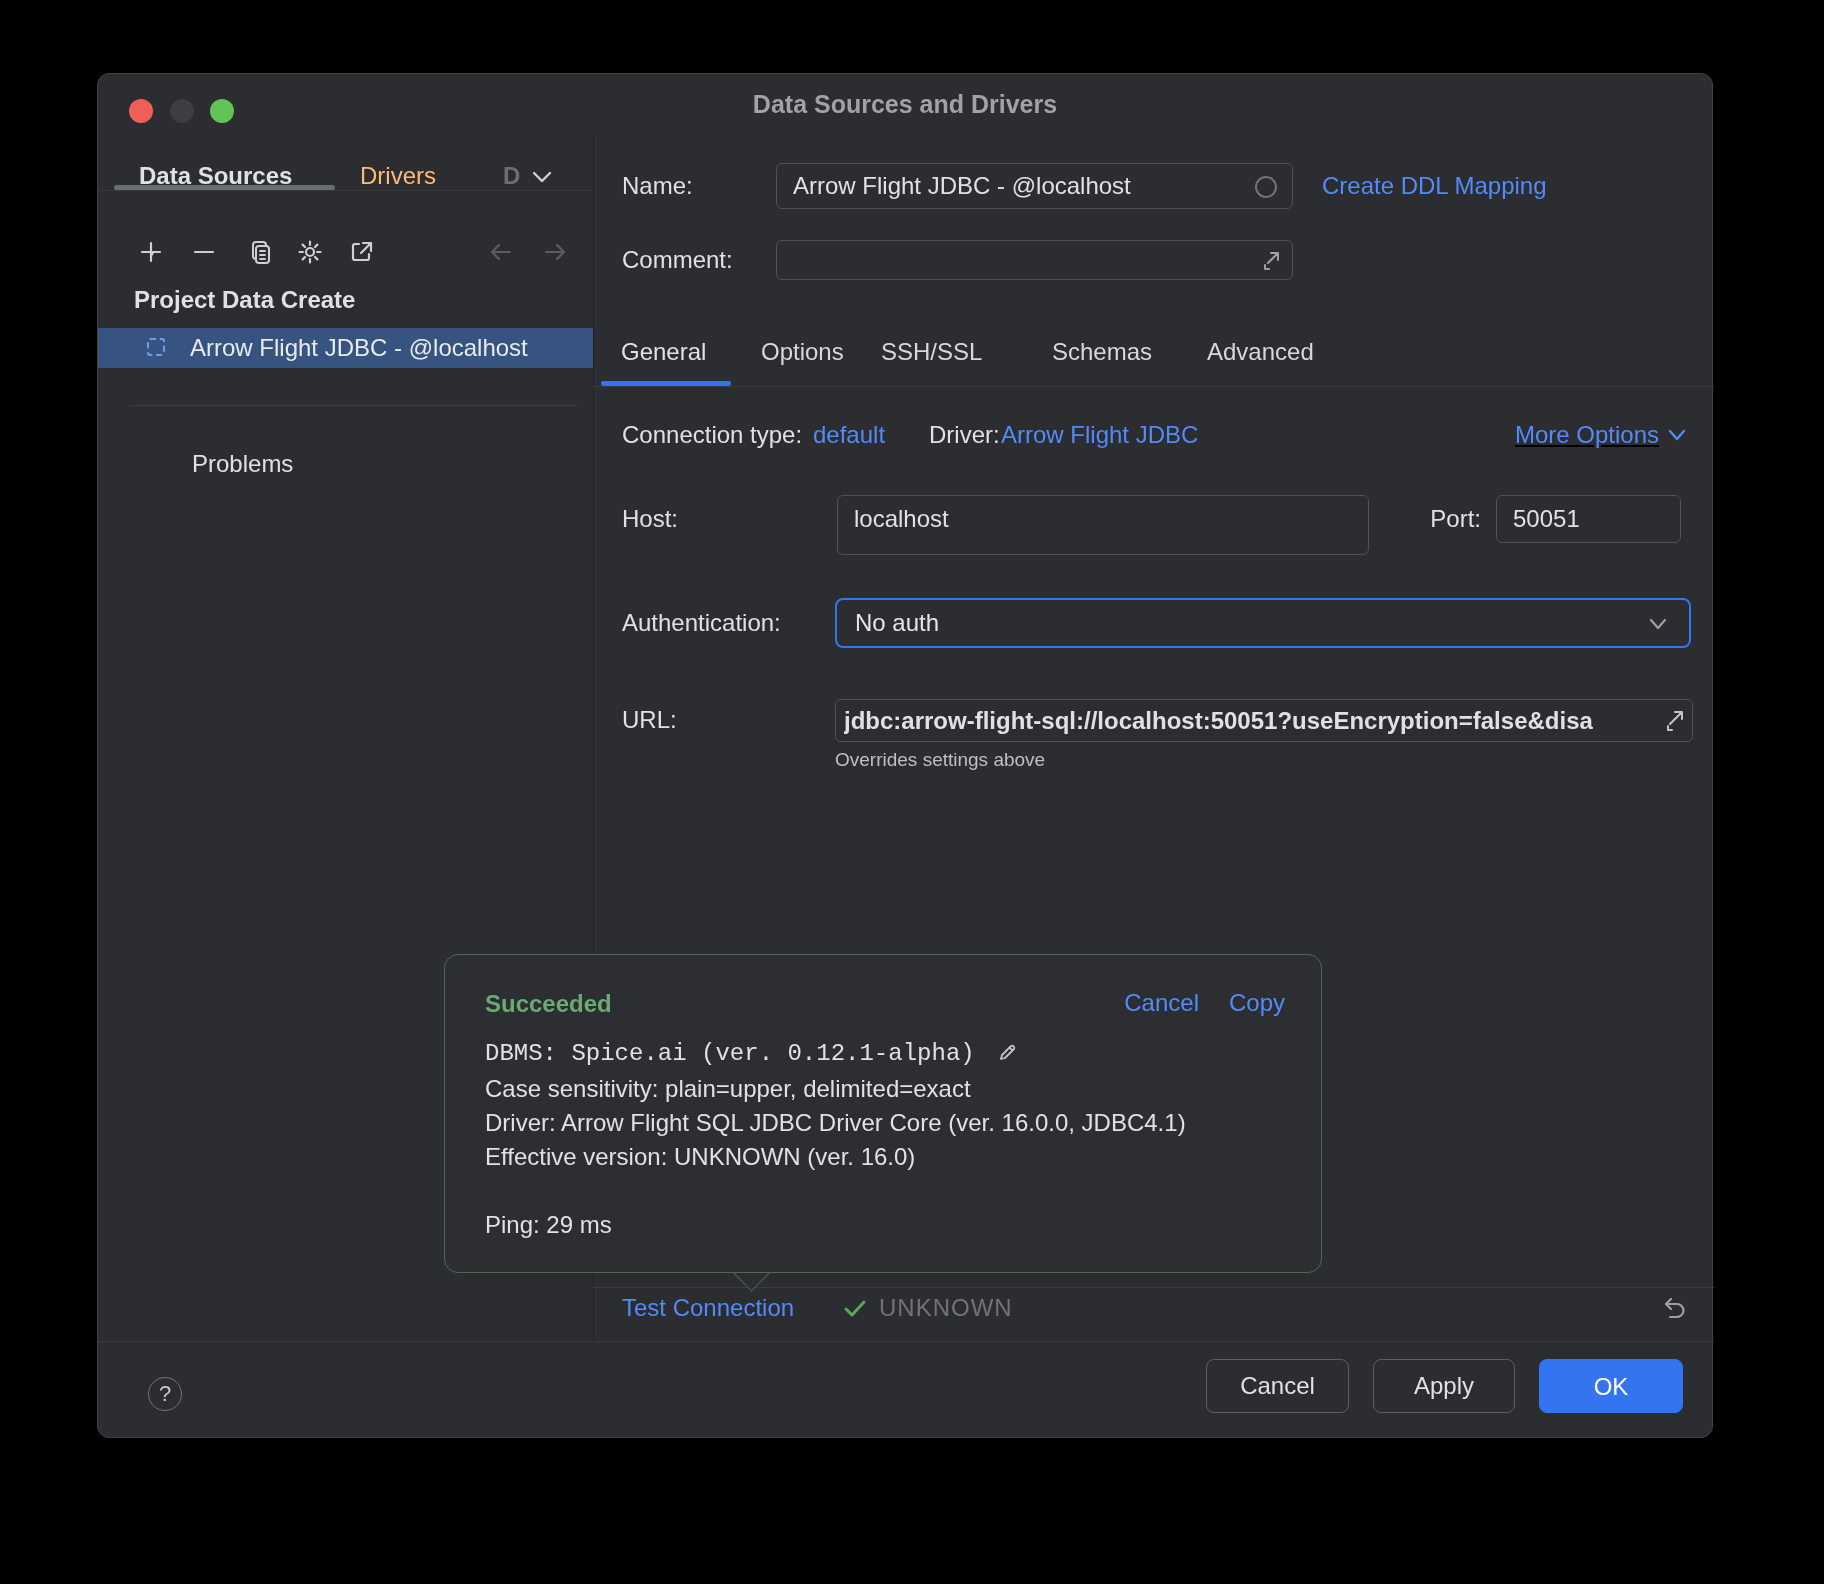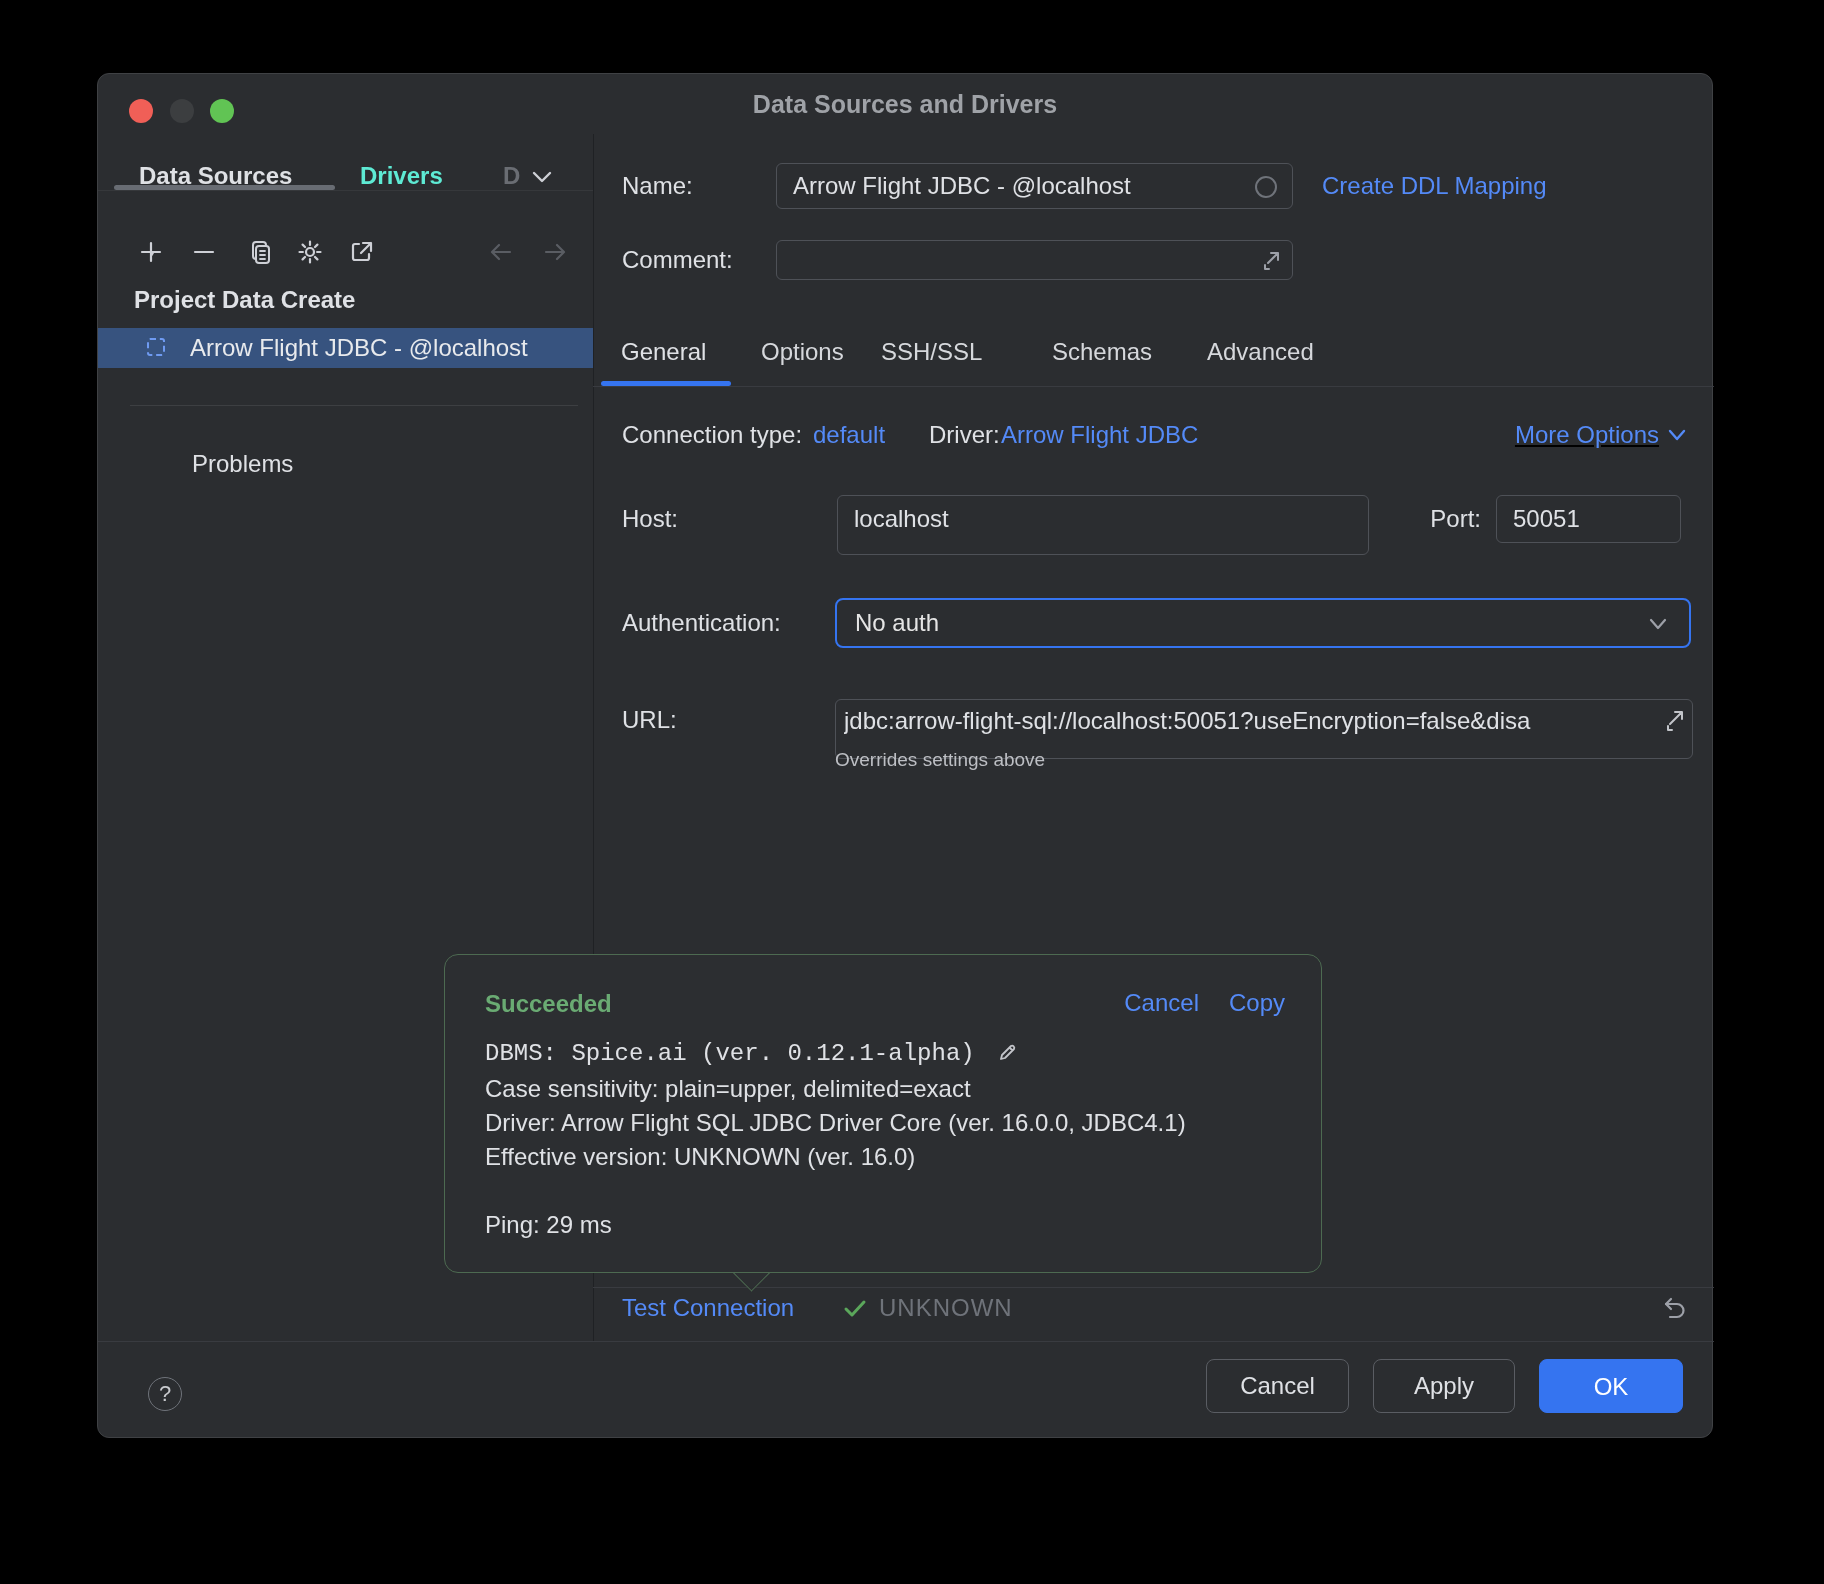--- a/index.html
+++ b/index.html
@@ -18,21 +18,21 @@
   
   .dot{width:24px;height:24px;border-radius:50%;top:25px;}
   .dot.red{left:31px;background:#f05f57;}
   .dot.gray{left:72px;background:#3c3e40;}
   .dot.green{left:112px;background:#61c454;}
   .title{left:0;top:16px;width:100%;text-align:center;font-size:25px;font-weight:700;color:#9fa2a7;line-height:28px;}
   
   .side-sep{left:495px;top:60px;width:1px;height:1207px;background:#1f2124;}
   .stab{top:88px;height:28px;font-size:24px;line-height:28px;}
   .stab.active{font-weight:700;color:#dfe1e5;}
-  .stab.normal{font-weight:700;color:#5eead4;}
+  .stab.normal{font-weight:400;color:#fdba74;}
   .stab.trunc{color:#6a6d73;font-weight:700;width:22px;overflow:hidden;}
   .stab-underline{left:16px;top:111px;width:221px;height:5px;border-radius:3px;background:#686c73;}
   .stabs-border{left:0;top:116px;width:495px;height:1px;background:#36383b;}
   .tbicon{top:165px;width:26px;height:26px;color:#ced0d6;}
   .tbicon svg{display:block;}
   .navicon{top:165px;width:26px;height:26px;color:#5a5d63;}
   .section-title{left:36px;top:212px;font-weight:700;}
   .sel-row{left:0;top:254px;width:495px;height:40px;background:#37537f;}
   .db-icon{left:49px;top:264px;width:18px;height:18px;border:2px dashed #6f9bf2;border-radius:3px;box-sizing:border-box;}
   .sel-label{left:92px;top:0;line-height:40px;font-size:24px;color:#e8eaed;position:absolute;white-space:nowrap;}
@@ -40,21 +40,21 @@
   .problems{left:94px;top:376px;}
   
   .field{background:transparent;border:1px solid #4e5157;border-radius:6px;box-sizing:border-box;}
   .field .val{position:absolute;left:16px;top:0;line-height:44px;font-size:24px;color:#dfe1e5;white-space:nowrap;}
   .lbl{left:524px;}
   .mtab{top:264px;height:28px;font-size:24px;line-height:28px;color:#d6d8dc;}
   .mtab.active{color:#dfe1e5;}
   .mtab-underline{left:503px;top:307px;width:130px;height:5px;border-radius:3px;background:#3574f0;}
   .main-border{left:495px;top:312px;width:1121px;height:1px;background:#393b40;}
   .auth-field{left:737px;top:524px;width:856px;height:50px;border:2px solid #3574f0;border-radius:8px;box-sizing:border-box;}
-  .url-field{left:737px;top:625px;width:858px;height:60px;}
+  .url-field{left:737px;top:625px;width:858px;height:43px;font-weight:bold;}
   .url-text{position:absolute;left:8px;top:0;right:34px;line-height:41px;font-size:24px;color:#dfe1e5;white-space:nowrap;overflow:hidden;}
   .hint{left:737px;top:675px;font-size:19px;line-height:22px;color:#bdbfc4;white-space:nowrap;}
   
   .popup{left:346px;top:880px;width:878px;height:319px;background:#2c2e31;border:1px solid #4d6a51;border-radius:14px;box-sizing:border-box;z-index:3;}
   .popup-tail{left:640px;top:1185px;width:26px;height:26px;background:#2c2e31;border-right:1px solid #4d6a51;border-bottom:1px solid #4d6a51;transform:rotate(45deg);z-index:2;}
   .succeeded{left:40px;top:34px;font-size:24px;line-height:30px;font-weight:600;color:#6aab73;position:absolute;white-space:nowrap;}
   .popup-links{position:absolute;right:36px;top:34px;display:flex;gap:30px;}
   .pline{position:absolute;left:40px;height:30px;font-size:24px;line-height:30px;color:#dfe1e5;white-space:nowrap;}
   
   .test-border{left:495px;top:1213px;width:1121px;height:1px;background:#393b40;}

